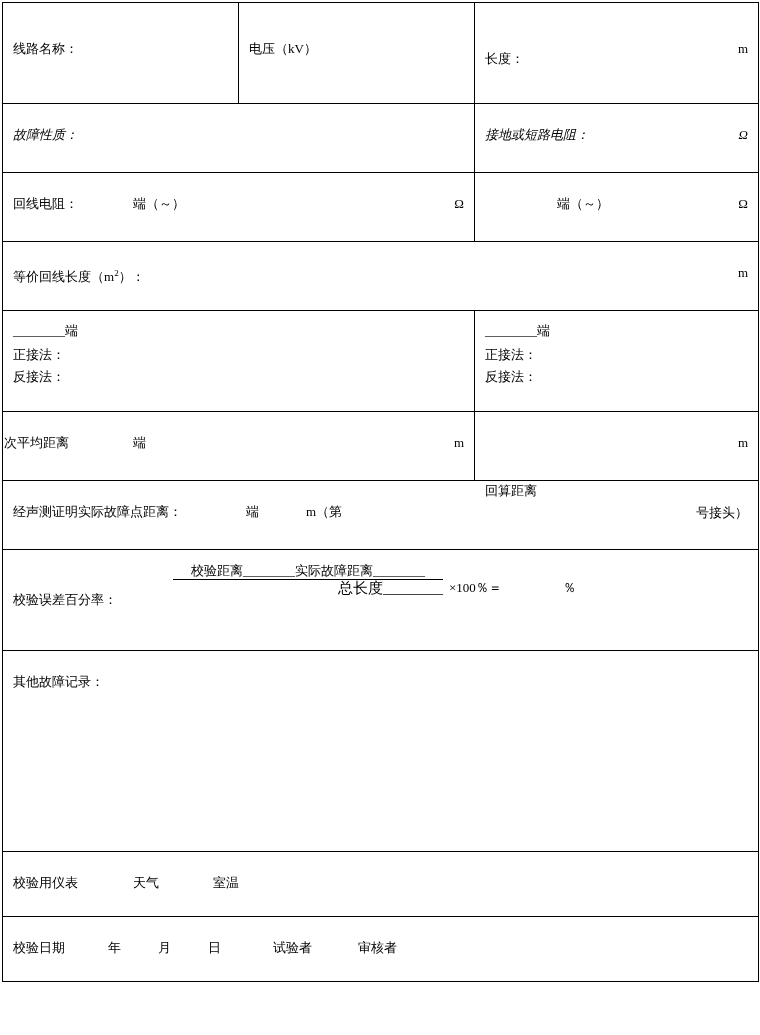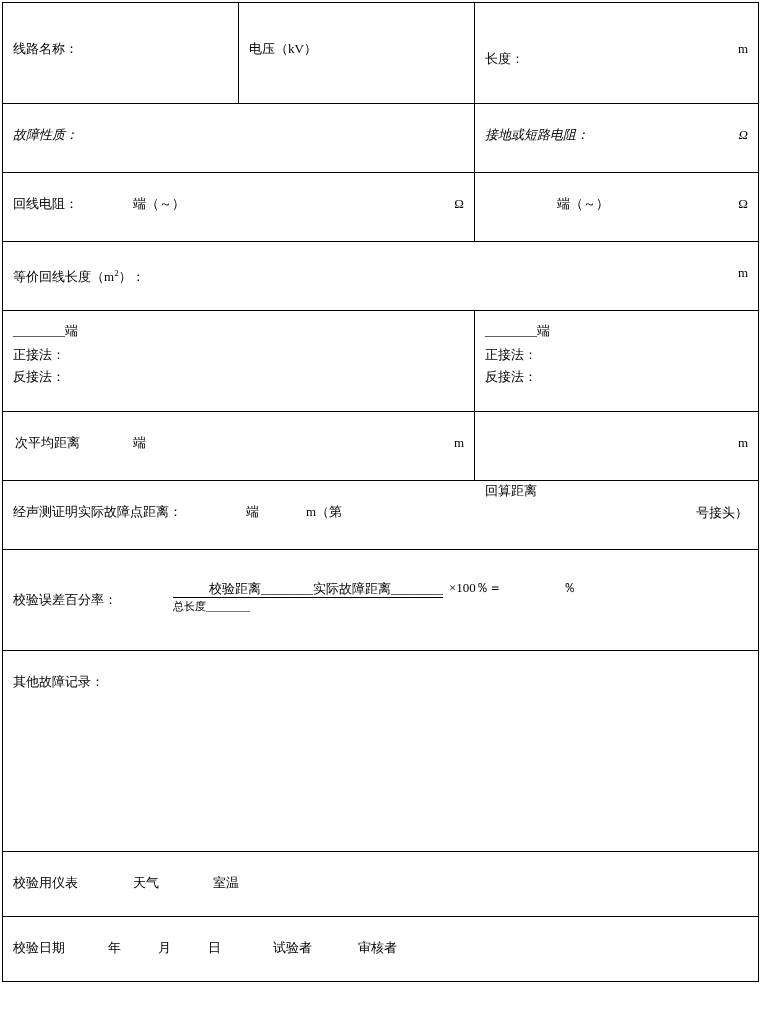--- a/index.html
+++ b/index.html
@@ -65,37 +65,36 @@
 
   .frac {
     position: absolute;
     left: 170px;
     top: 12px;
     width: 420px;
     text-align: left;
   }
   .frac .num {
     display: block;
-    text-align: right;
+    text-align: center;
     width: 270px;
     font-size: 13px;
     line-height: 17px;
-    margin-top: 18px;
   }
   .frac .bar {
     display: block;
     width: 270px;
     border-top: 1px solid #000;
     height: 0;
   }
   .frac .den {
     display: block;
-    text-align: left;
+    text-align: right;
     width: 270px;
-    font-size: 11px;
+    font-size: 15px;
     line-height: 17px;
   }
   .frac-right {
     position: absolute;
     left: 446px;
     top: 29px;
     white-space: nowrap;
     font-size: 13px;
   }
   .frac-pct {
@@ -190,21 +189,21 @@
           <span class="lbl" style="left:10px; top:12px;">________端</span>
           <span class="lbl" style="left:10px; top:36px;">正接法：</span>
           <span class="lbl" style="left:10px; top:58px;">反接法：</span>
         </div>
       </td>
     </tr>
 
     <tr class="r6">
       <td colspan="2">
         <div class="cellpad">
-          <span class="lbl" style="left:12px; top:23px;">次平均距离</span>
+          <span class="lbl" style="left:1px; top:23px;">次平均距离</span>
           <span class="lbl" style="left:130px; top:23px;">端</span>
           <span class="unit" style="top:23px;">m</span>
         </div>
       </td>
       <td>
         <div class="cellpad">
           <span class="lbl" style="left:10px; top:23px;margin-top:48px;">回算距离</span>
           <span class="unit" style="top:23px;">m</span>
         </div>
       </td>

